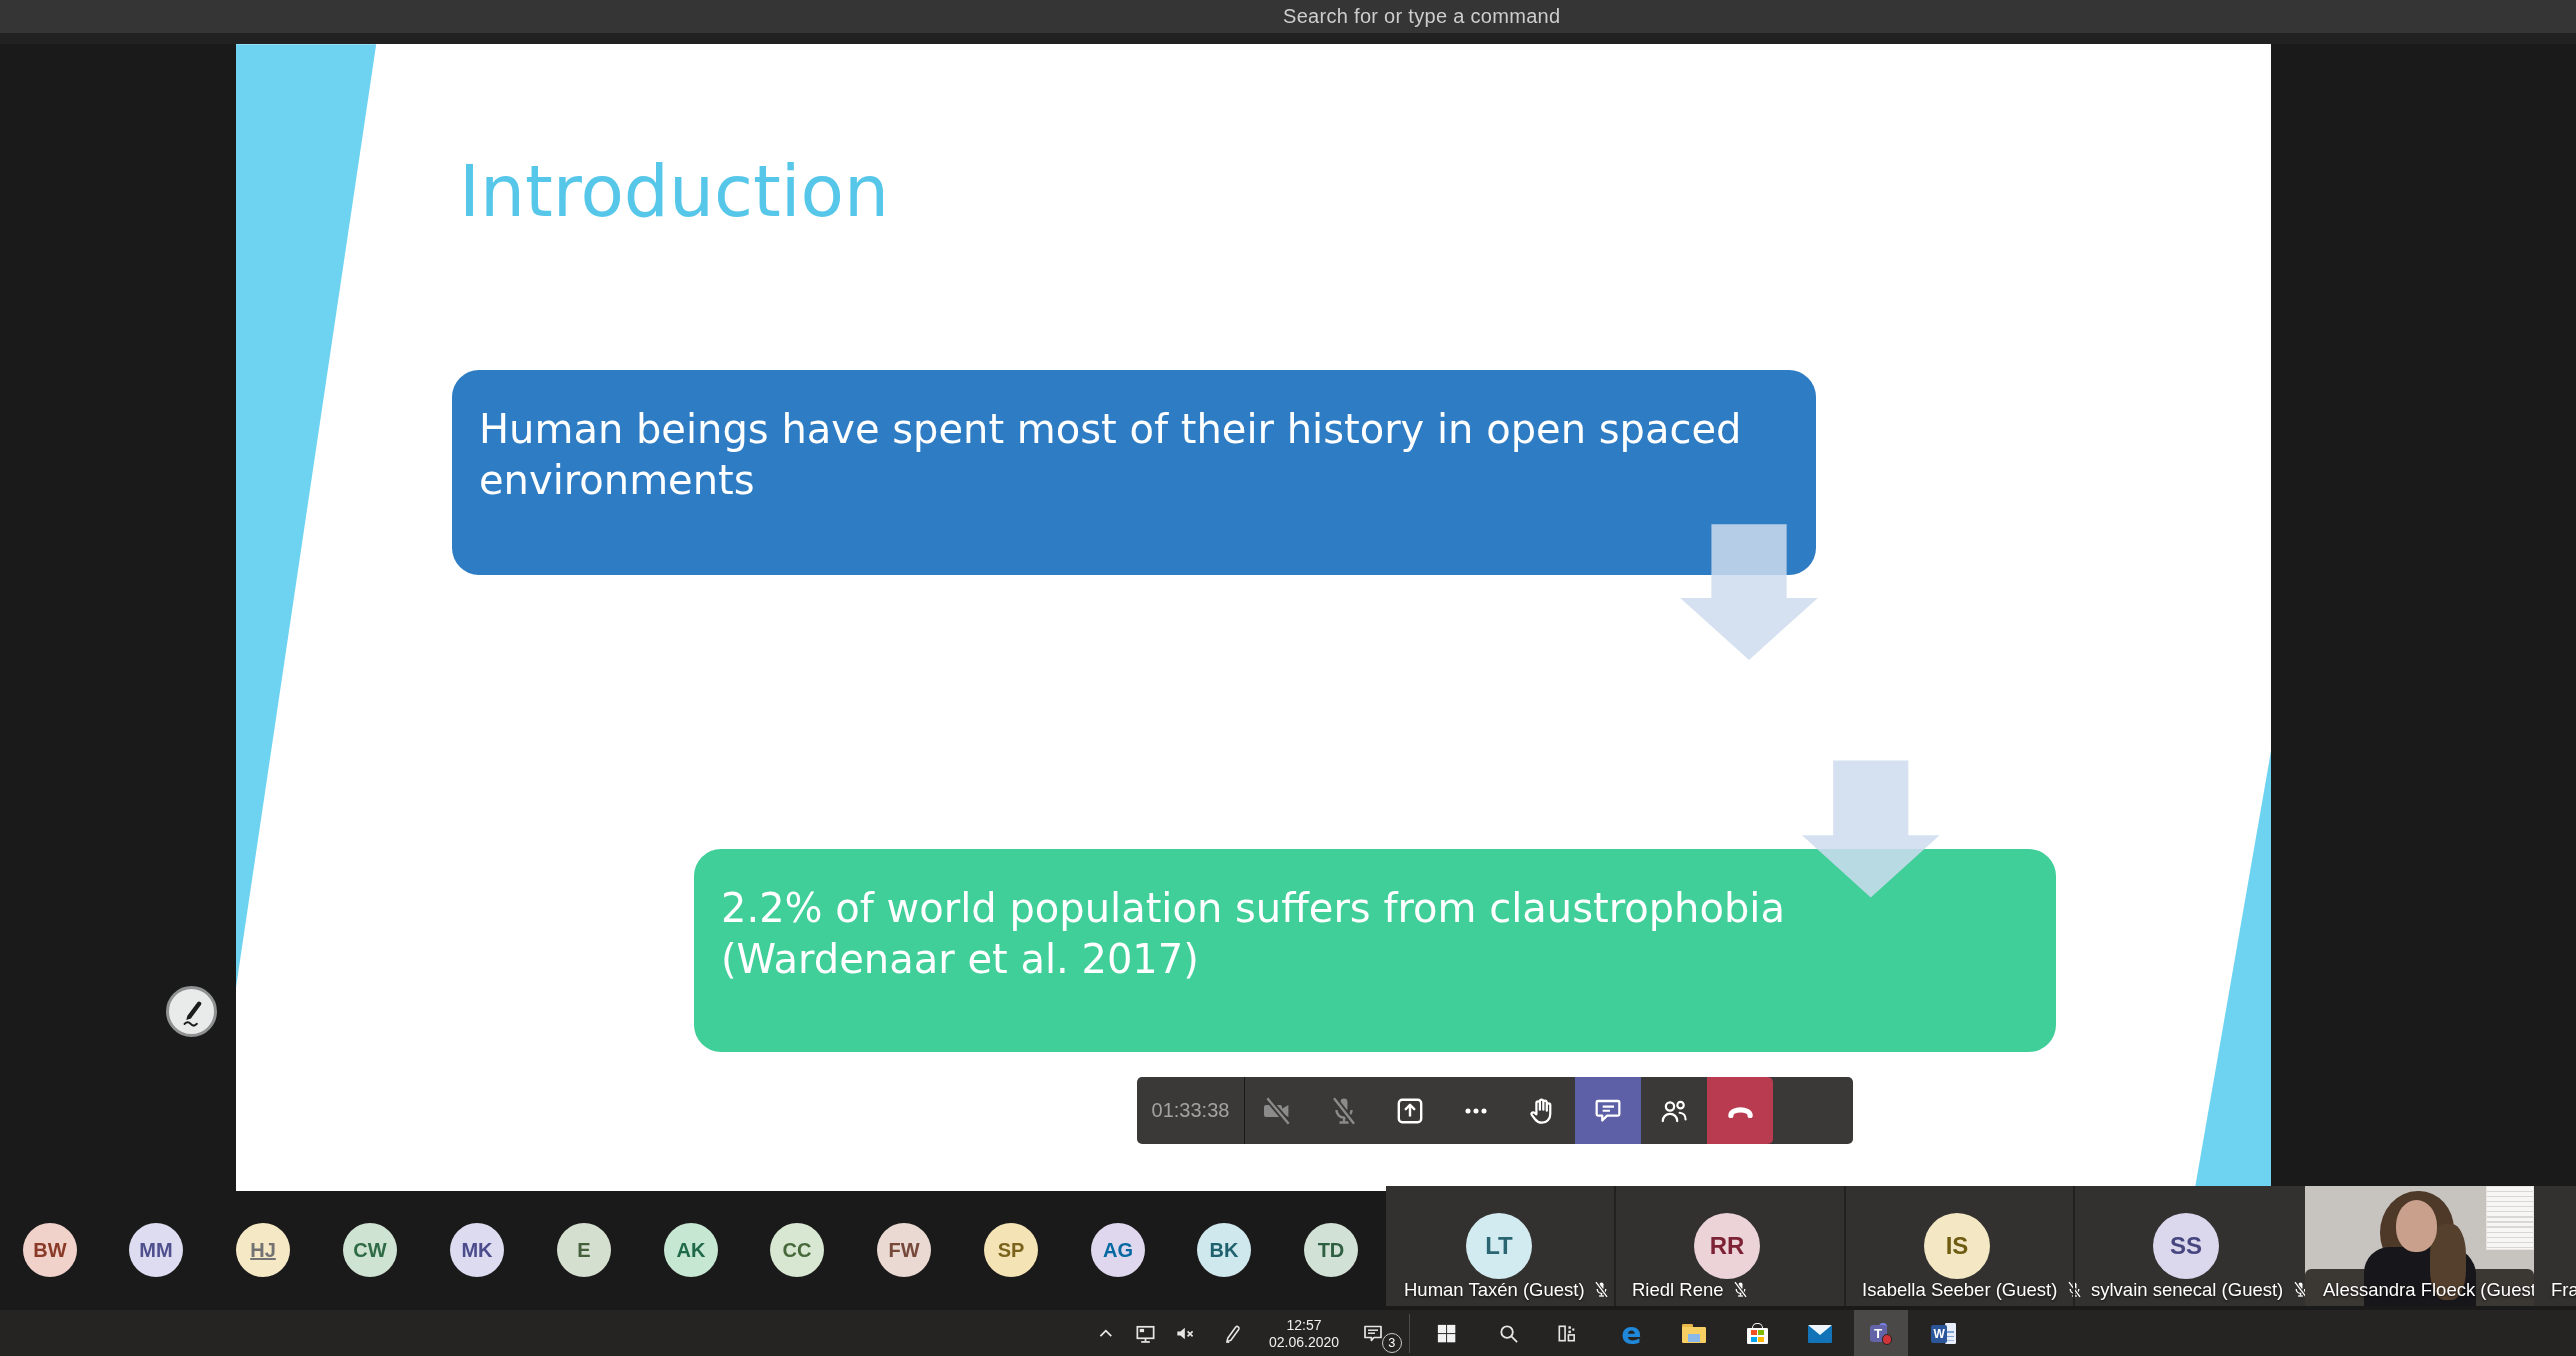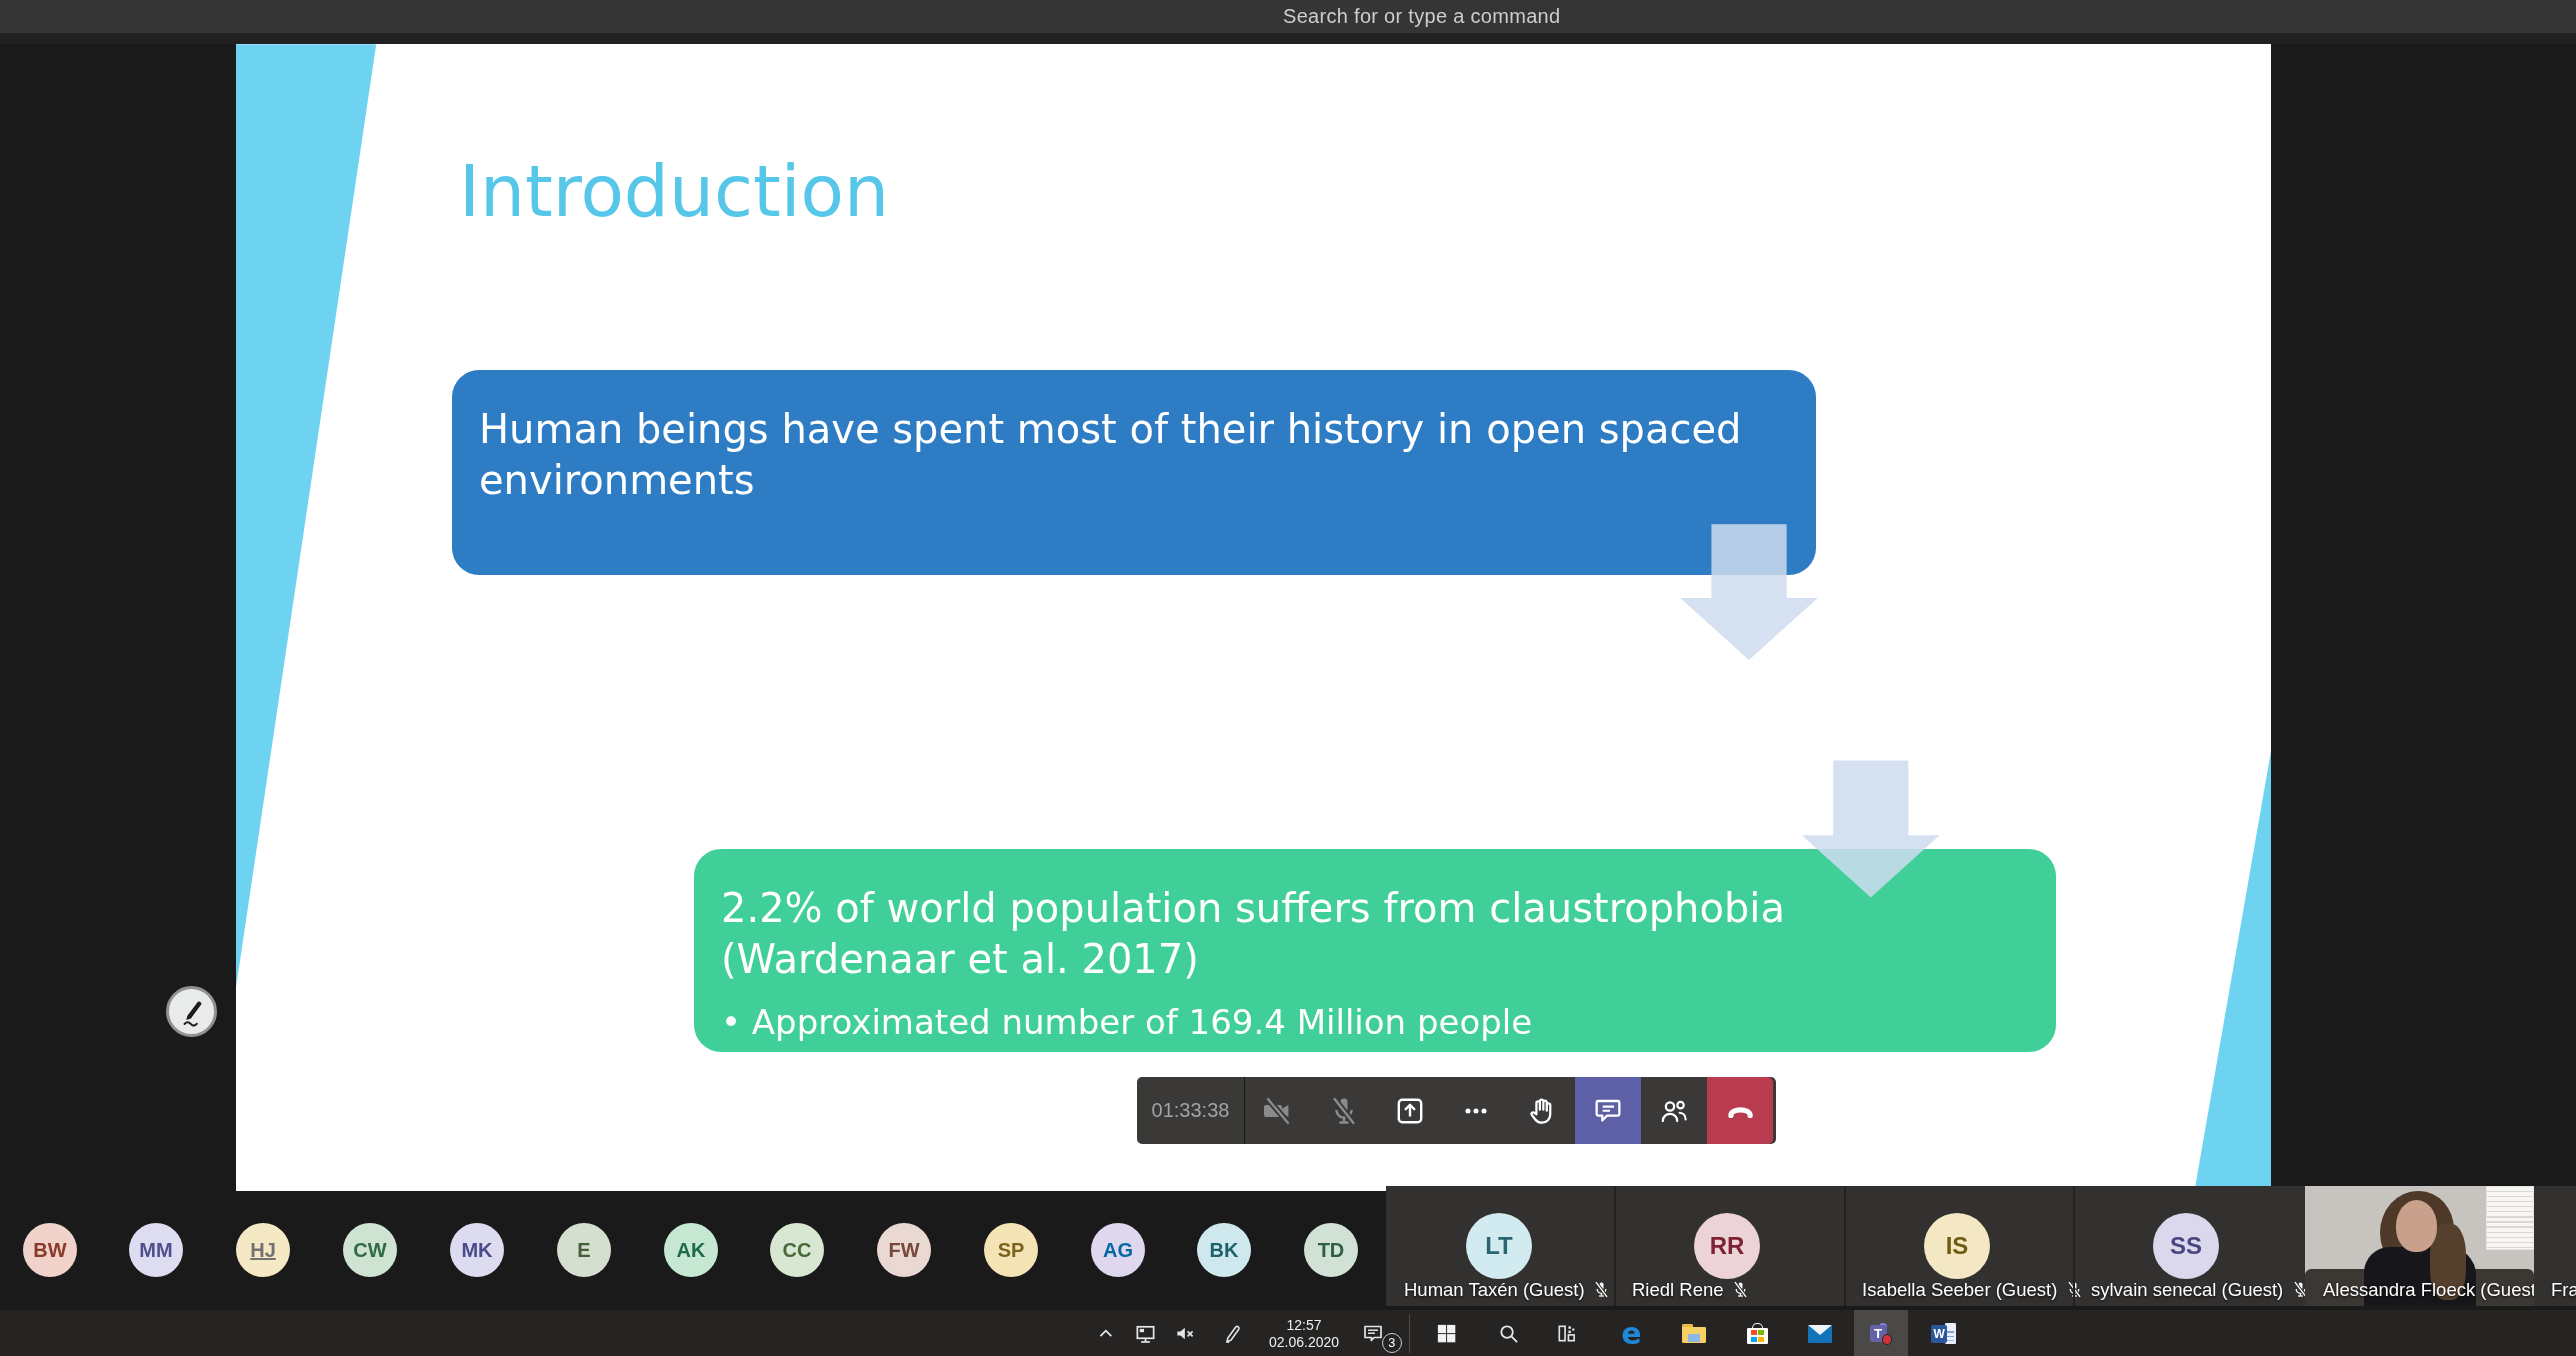--- a/index.html
+++ b/index.html
@@ -32,21 +32,21 @@
 
   
   .pencil-btn {
     left:166px; top:986px; width:51px; height:51px; border-radius:50%;
     background:#e9ebea; border:3.8px solid #8f9192;
     display:flex; align-items:center; justify-content:center;
   }
 
   
   .ctrlbar {
-    left:1137px; top:1077px; width:639px; height:67px; background:#3a3938;
+    left:1137px; top:1077px; width:716px; height:67px; background:#3a3938;
     border-radius:5.1px; box-shadow:0 0 11.5px 1.9px rgba(255,255,255,0.5);
     display:flex; align-items:stretch; overflow:hidden;
   }
   .ctrl-cell { display:flex; align-items:center; justify-content:center; }
   .ctrl-timer { width:107px; font-size:20px; color:#a2a2a2; font-family:"Liberation Sans",sans-serif; }
   .ctrl-divider { width:1.3px; background:#191918; }
   .ctrl-group { display:flex; flex:0 0 auto; }
   .ctrl-btn { width:66px; display:flex; align-items:center; justify-content:center; cursor:pointer; }
   .ctrl-btn.chat-active { background:#5d60a6; }
   .ctrl-btn.hangup { width:66px; background:#b83b50; border-radius:0 5.1px 5.1px 0; }
@@ -130,21 +130,20 @@
     </svg>
 
     <div class="slide-title" style="color:#56c7e9">Introduction</div>
 
     <div class="box box1" style="background:#2e7cc3">
       <div class="box-inner">Human beings have spent most of their history in open spaced environments</div>
     </div>
     <div class="box box3" style="background:#40ce99">
       <div class="box-inner">
         <div>2.2% of world population suffers from claustrophobia (Wardenaar et al. 2017)</div>
-        <div class="bullet-line">• Approximated number of 169.4 Million people</div>
       </div>
     </div>
 
     <svg class="arrow-layer" width="2035" height="1147" viewBox="0 0 3193 1799">
       <polygon points="2315,753 2433,753 2433,869 2482,869 2374,966 2266,869 2315,869" fill="rgba(206,220,238,0.85)"></polygon>
       <polygon points="2506,1124 2624,1124 2624,1241 2673,1241 2565,1339 2457,1241 2506,1241" fill="rgba(206,220,238,0.85)"></polygon>
     </svg>
   </div>
 
   <div class="abs pencil-btn">

